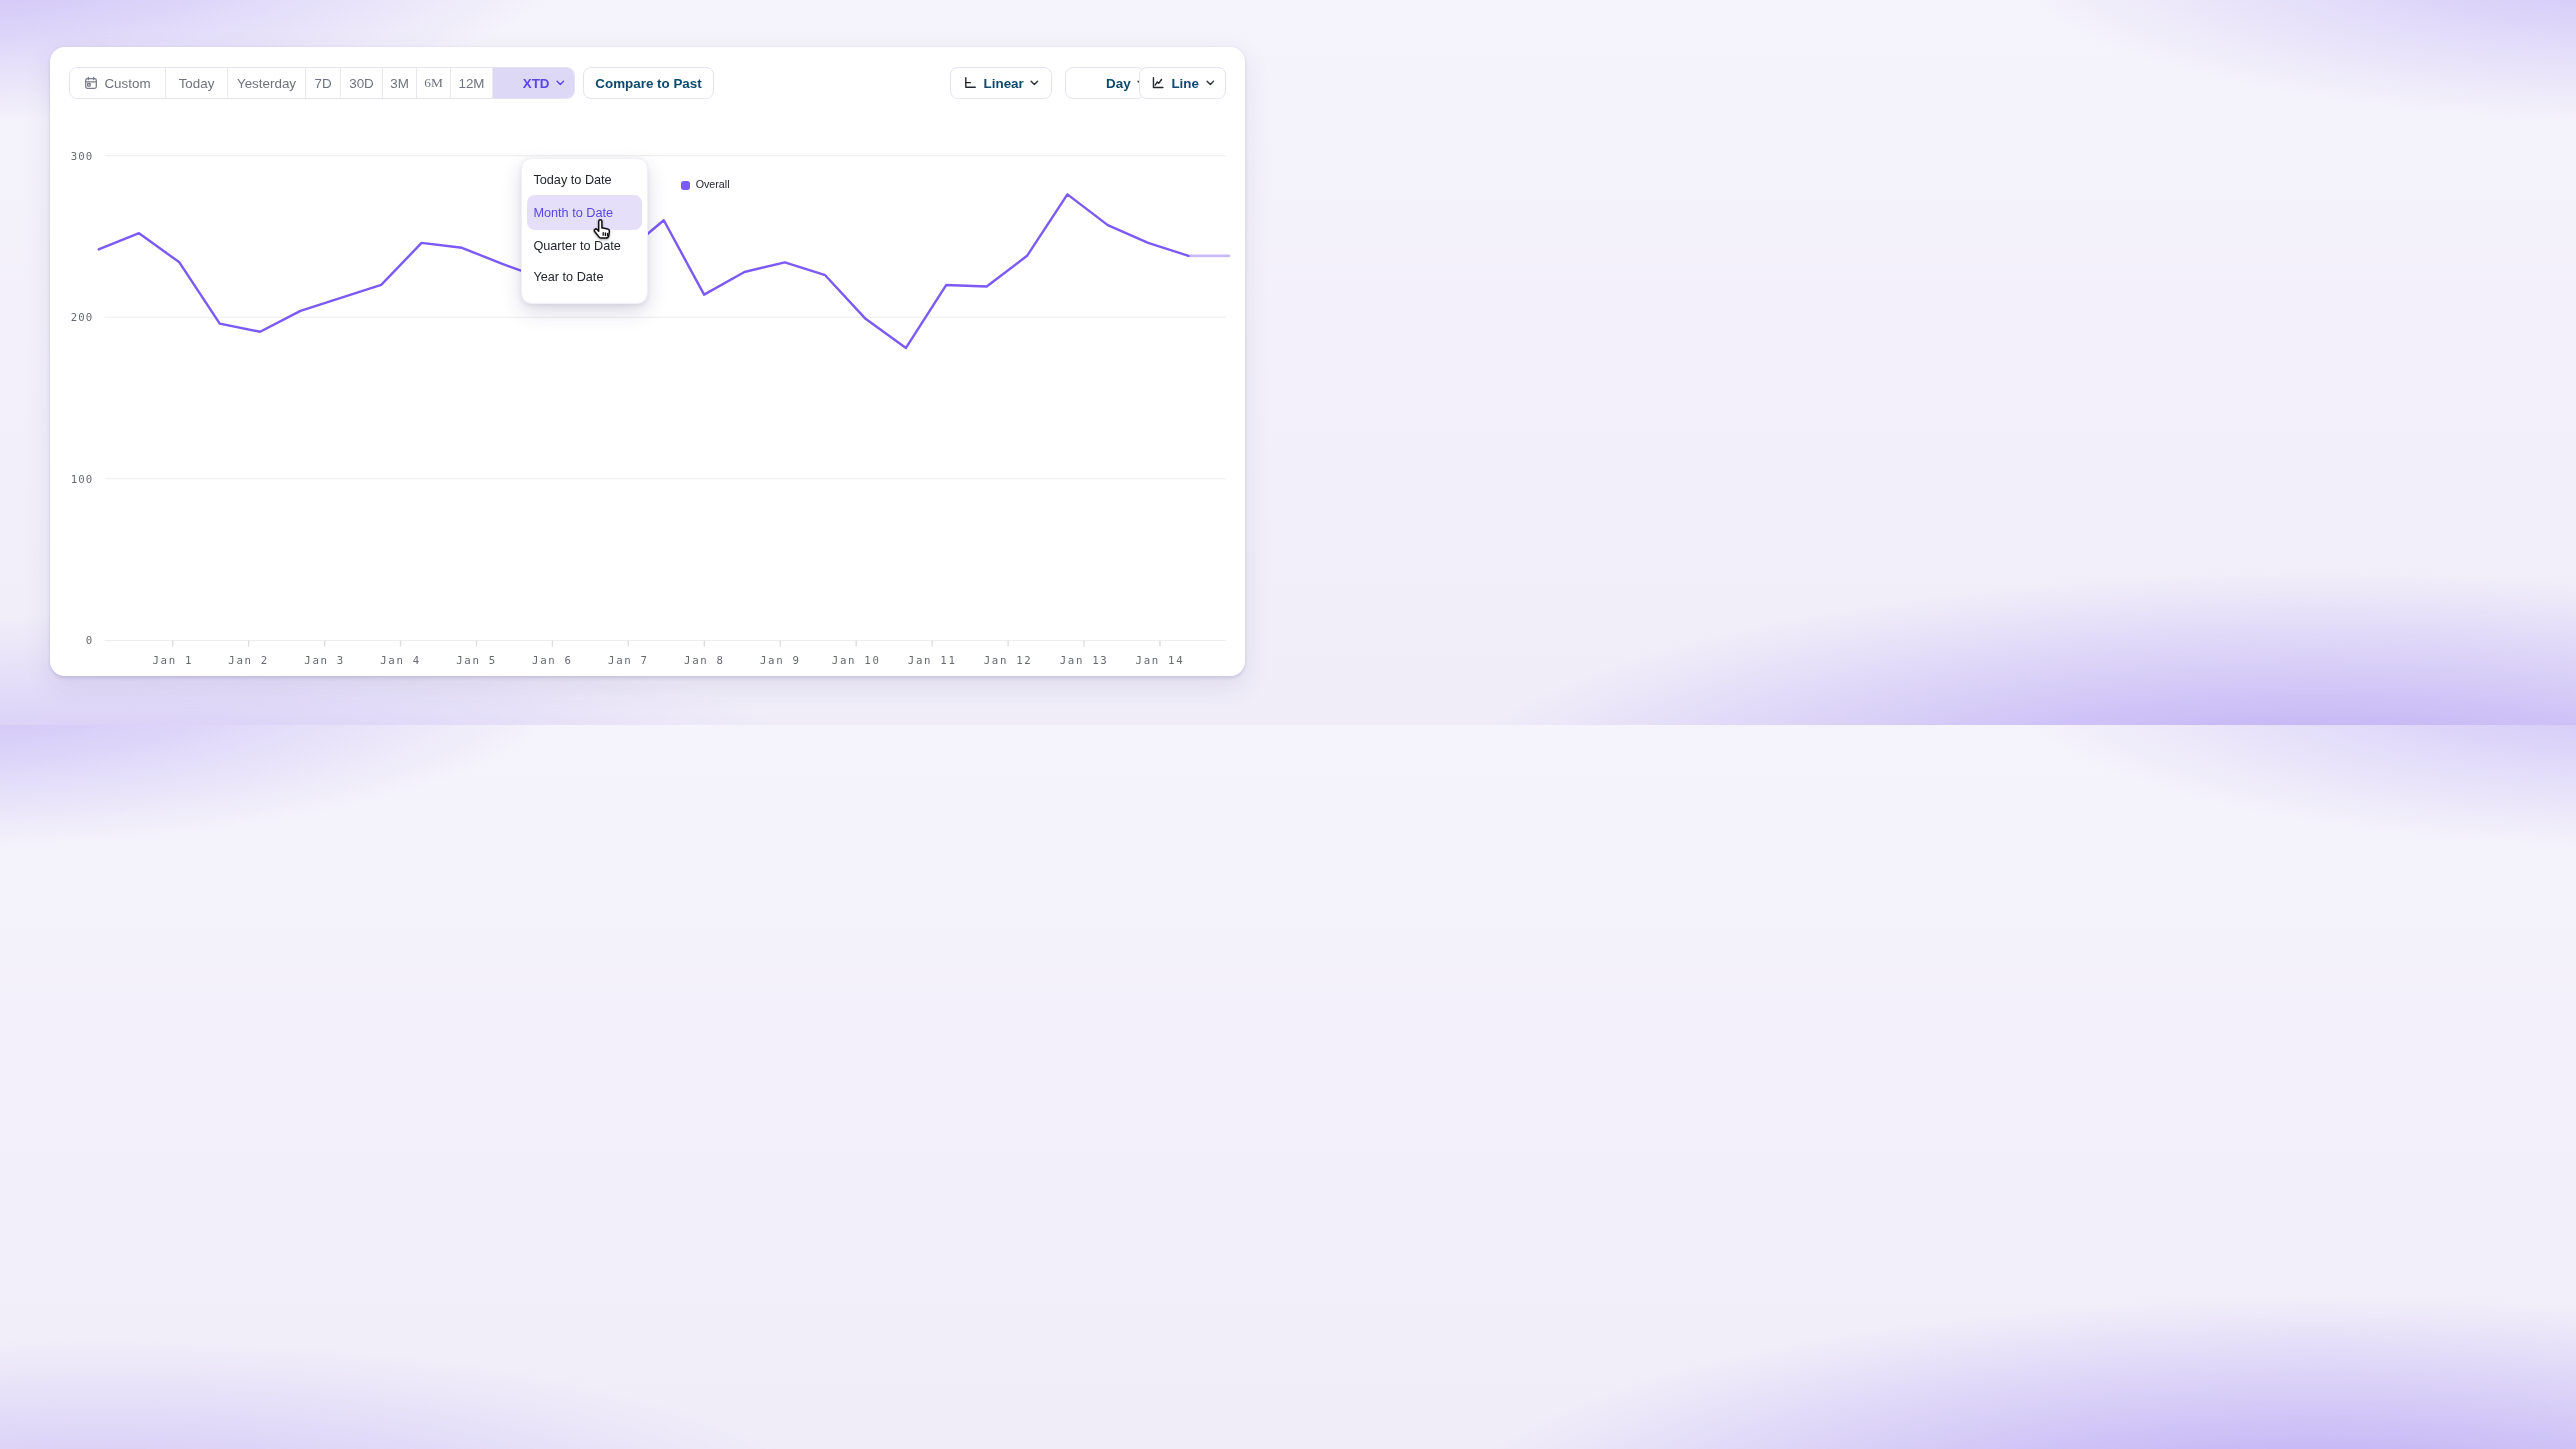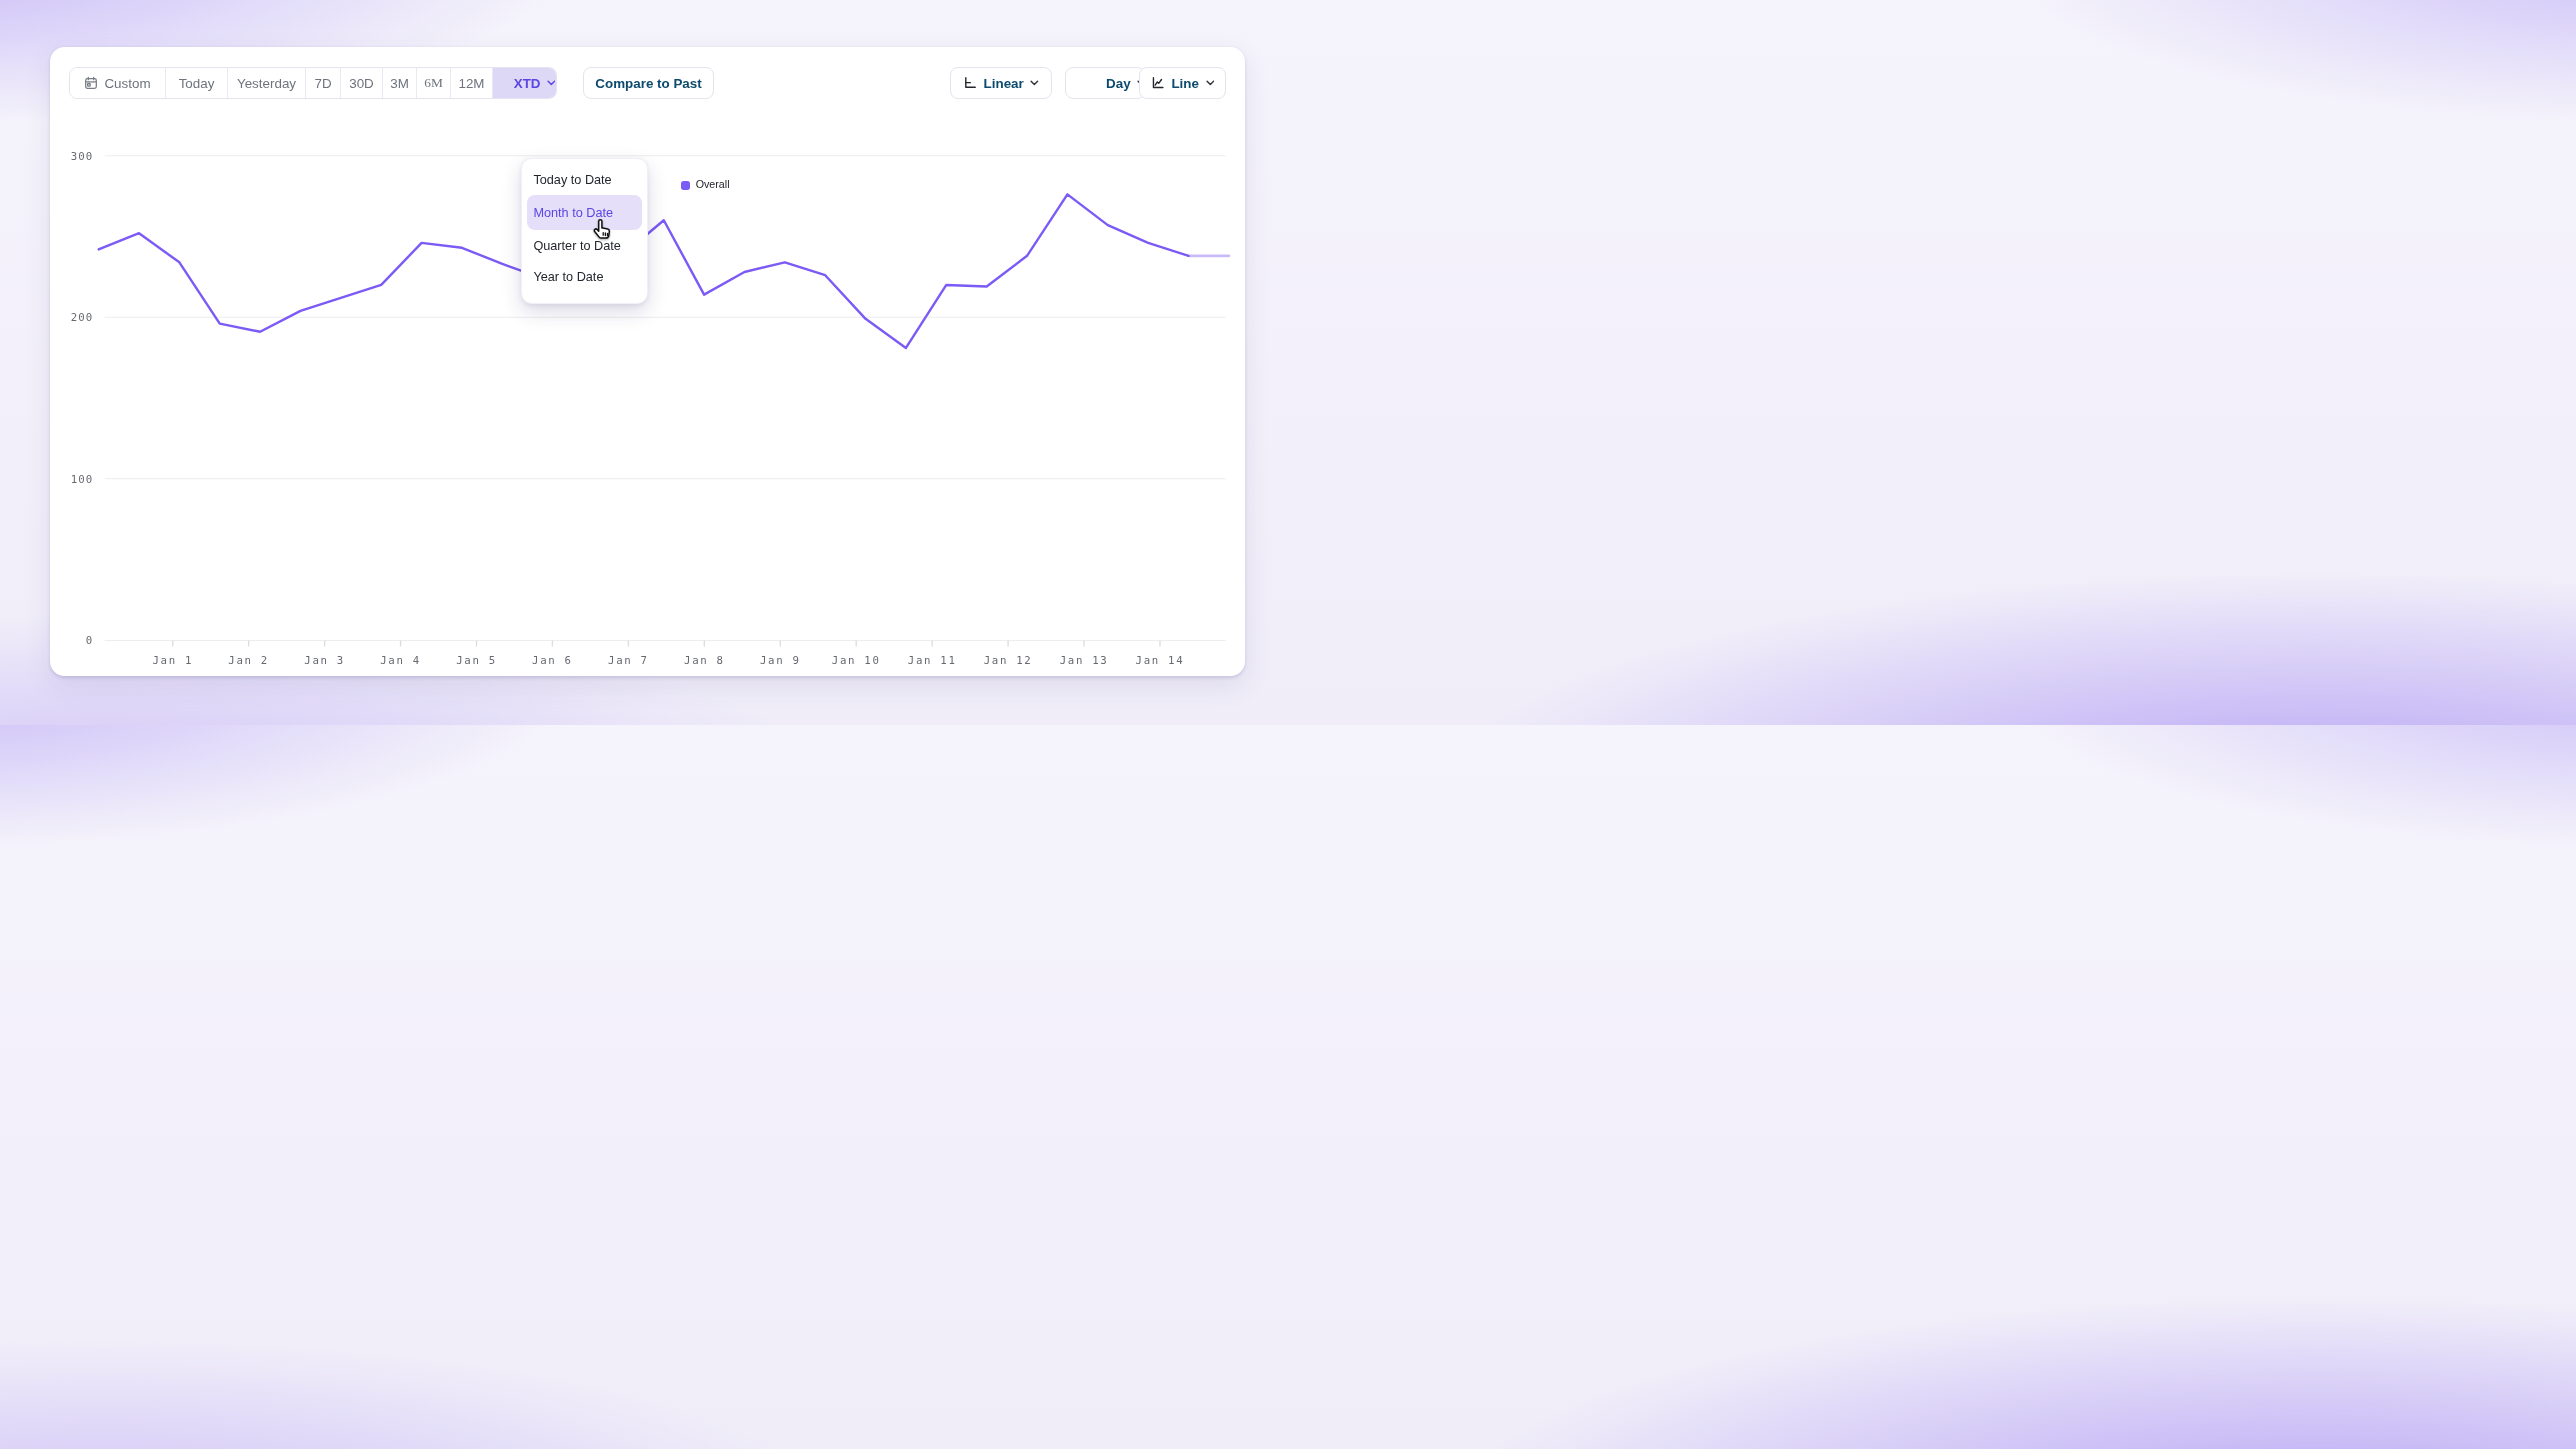--- a/index.html
+++ b/index.html
@@ -143,21 +143,21 @@
           </div>
           <div class="seg" style="width: 34px;">
             <span>3M</span>
           </div>
           <div class="seg" style="width: 34px; font-family: Liberation Serif, serif;">
             <span>6M</span>
           </div>
           <div class="seg" style="width: 42px;">
             <span>12M</span>
           </div>
-          <div class="seg selected" style="width: 64px; padding-left: 20px;">
+          <div class="seg selected" style="width: 82px; padding-left: 20px;">
             <span>XTD</span>
             <span class="chev">
               <svg width="8.7" height="6" viewBox="0 0 12 8" fill="none" stroke="currentColor" stroke-width="2" stroke-linecap="round" stroke-linejoin="round">
                 <polyline points="1.5,1.5 6,6 10.5,1.5"></polyline>
               </svg>
             </span>
           </div>
         </div>
 
       <button class="btn" style="left:533px;width:131px;">Compare to Past</button>

